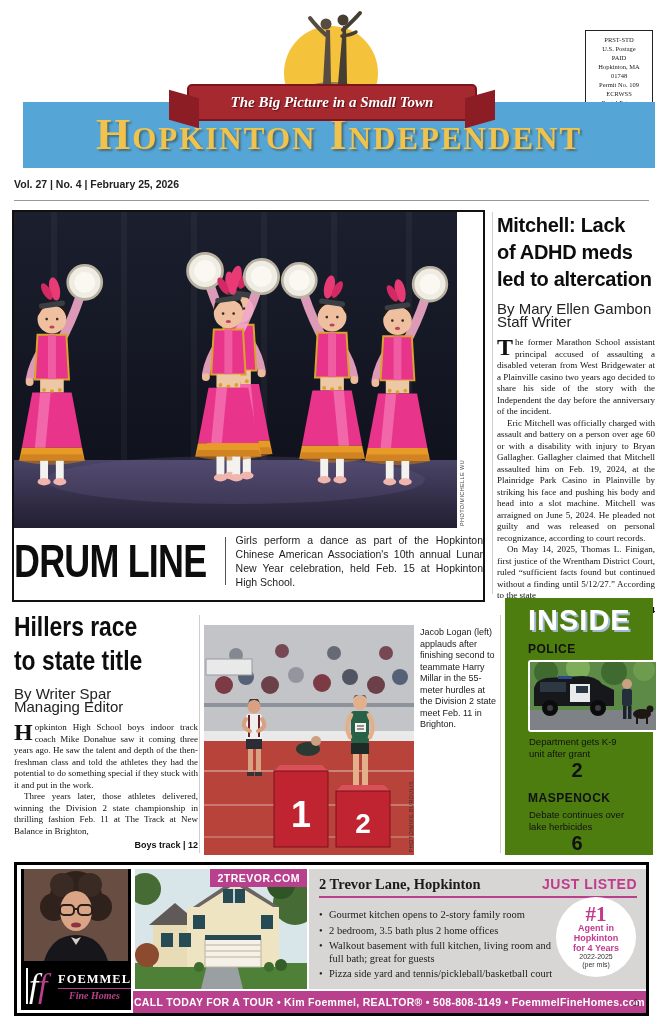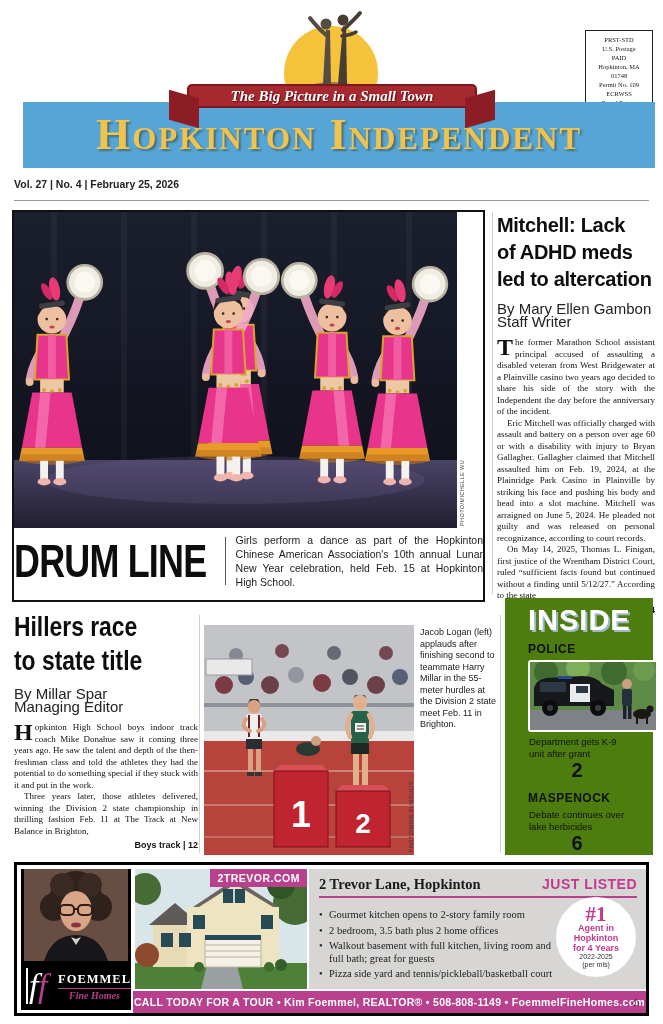--- a/index.html
+++ b/index.html
@@ -7,21 +7,21 @@
   .page { position:relative; width:663px; height:1024px; background:#fff; overflow:hidden;
           font-family:"Liberation Sans", sans-serif; }
 
   
   .postal-box { position:absolute; left:585px; top:30px; width:68px; height:80px;
     border:1px solid #222; padding-top:4px; text-align:center;
     font-family:"Liberation Serif", serif; font-size:6.5px; line-height:9px; color:#222; }
   .sun { position:absolute; left:284px; top:26px; width:94px; height:94px; border-radius:50%;
     background:#f5c23c; }
   .statue { position:absolute; left:296px; top:8px; }
-  .ribbon { position:absolute; left:187px; top:84px; width:290px; height:24px;
+  .ribbon { position:absolute; left:187px; top:84px; width:290px; height:37px;
     background:#a5292f; border:2px solid #7c161d; border-radius:5px; z-index:4;
     display:flex; align-items:center; justify-content:center; }
   .ribbon::before, .ribbon::after { content:""; position:absolute; top:8px; width:30px; height:30px;
     background:#8c1d24; z-index:-1; }
   .ribbon::before { left:-20px; transform:skewY(16deg); }
   .ribbon::after  { right:-20px; transform:skewY(-16deg); }
   .ribbon-text { font-family:"Liberation Serif", serif; font-style:italic; font-weight:bold;
     font-size:15px; color:#fff; text-shadow:1px 1px 1px #5d1014; white-space:nowrap; }
   .blue-bar { position:absolute; left:23px; top:102px; width:632px; height:66px; background:#55a6d6; }
   .masthead-title { position:absolute; left:23px; top:104px; width:632px; text-align:center;
@@ -252,21 +252,21 @@
     </div>
     <div class="jump">Mitchell  |  4</div>
   </div>
 
   <div class="article hillers">
     <div class="headline" style="font-size:27px; line-height:34px;">
       <div class="hl" style="transform:scaleX(.92); transform-origin:left top;">Hillers race</div>
       <div class="hl" style="transform:scaleX(.92); transform-origin:left top;">to state title</div>
     </div>
     <div class="byline">
-      <div>By Millar Spar</div>
+      <div>By Writer Spar</div>
       <div>Managing Editor</div>
     </div>
     <div class="body-text">
       <p class="dropcap">Hopkinton High School boys indoor track coach Mike Donahue saw it coming three years ago. He saw the talent and depth of the then-freshman class and told the athletes they had the potential to do something special if they stuck with it and put in the work.</p>
       <p>Three years later, those athletes delivered, winning the Division 2 state championship in thrilling fashion Feb. 11 at The Track at New Balance in Brighton,</p>
     </div>
     <div class="jump">Boys track  |  12</div>
   </div>
 
   <div class="track-wrap">

